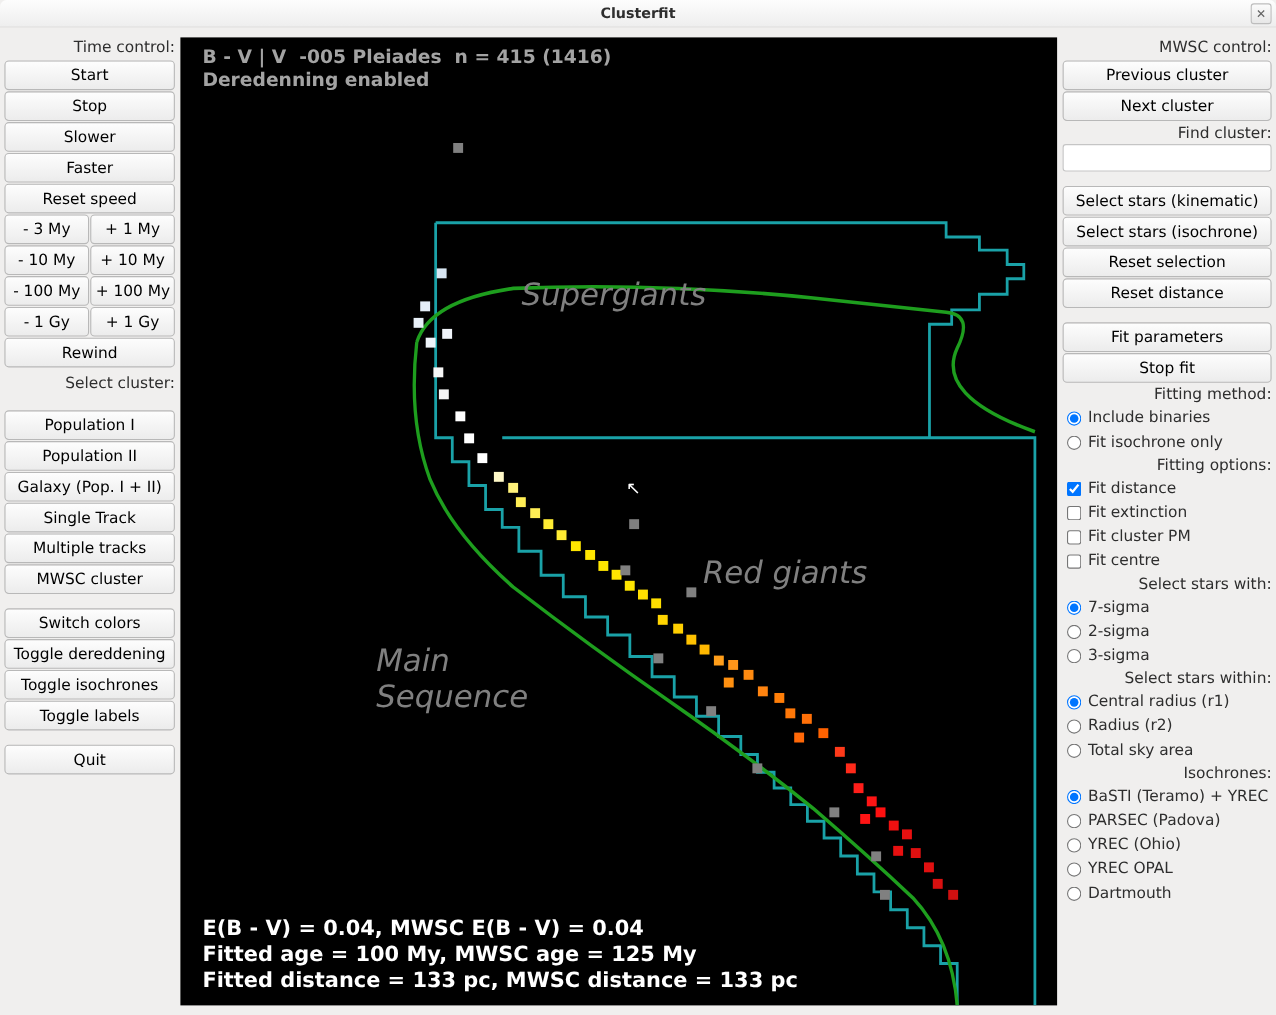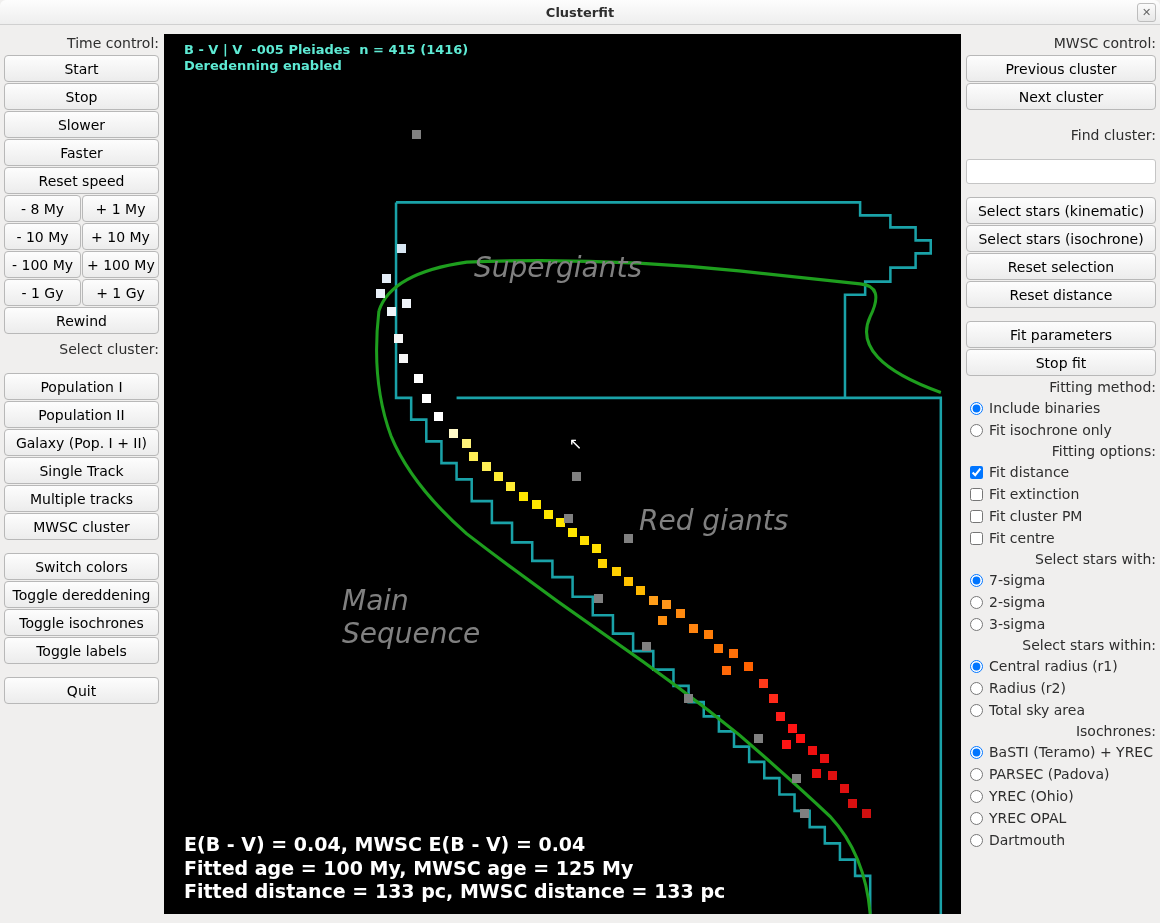--- a/index.html
+++ b/index.html
@@ -125,24 +125,24 @@
     padding: 2px 4px;
     font-family: inherit;
     font-size: 14px;
     margin-bottom: 1px;
   }
   
   .plot-top {
     position: absolute;
     left: 20px;
     top: 8px;
-    color: #5eead4;
+    color: #a3a3a3;
     font-family: "DejaVu Sans", Arial, sans-serif;
     font-weight: bold;
-    font-size: 13px;
+    font-size: 17px;
     line-height: 1.25;
     white-space: pre;
   }
   .plot-bottom {
     position: absolute;
     left: 20px;
     bottom: 10px;
     color: #fff;
     font-family: "DejaVu Sans", Arial, sans-serif;
     font-weight: bold;
@@ -184,21 +184,21 @@
   <div class="client">
 
     <div class="left-panel">
       <div class="section-label">Time control:</div>
       <button class="btn">Start</button>
       <button class="btn">Stop</button>
       <button class="btn">Slower</button>
       <button class="btn">Faster</button>
       <button class="btn">Reset speed</button>
       <div class="btn-row">
-        <button class="btn">- 8 My</button>
+        <button class="btn">- 3 My</button>
         <button class="btn">+ 1 My</button>
       </div>
       <div class="btn-row">
         <button class="btn">- 10 My</button>
         <button class="btn">+ 10 My</button>
       </div>
       <div class="btn-row">
         <button class="btn">- 100 My</button>
         <button class="btn">+ 100 My</button>
       </div>
@@ -343,21 +343,21 @@
 <span>Fitted distance = 133 pc, MWSC distance = 133 pc</span></div>
 
         <div class="cursor" style="left:405px;top:400px">↖</div>
       </div>
     </div>
 
     <div class="right-panel">
       <div class="section-label">MWSC control:</div>
       <button class="btn">Previous cluster</button>
       <button class="btn">Next cluster</button>
-      <div class="section-label" style="padding:16px 0">Find cluster:</div>
+      <div class="section-label" style="padding:2px 0">Find cluster:</div>
       <input class="text-input" value="" style="">
       <div class="gap-12"></div>
       <button class="btn">Select stars (kinematic)</button>
       <button class="btn">Select stars (isochrone)</button>
       <button class="btn">Reset selection</button>
       <button class="btn">Reset distance</button>
       <div class="gap-12"></div>
       <button class="btn">Fit parameters</button>
       <button class="btn">Stop fit</button>
 

